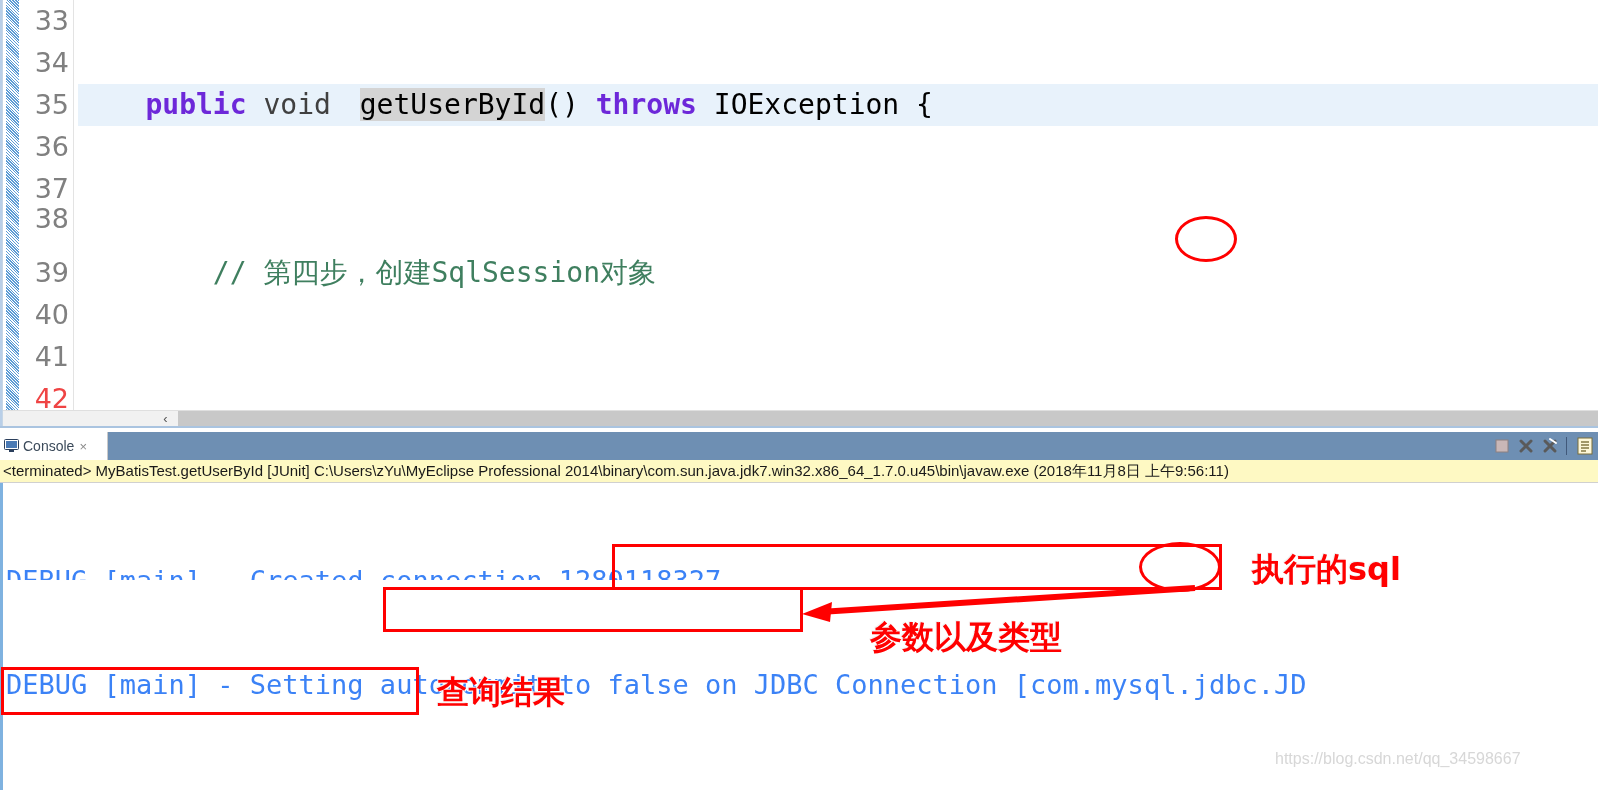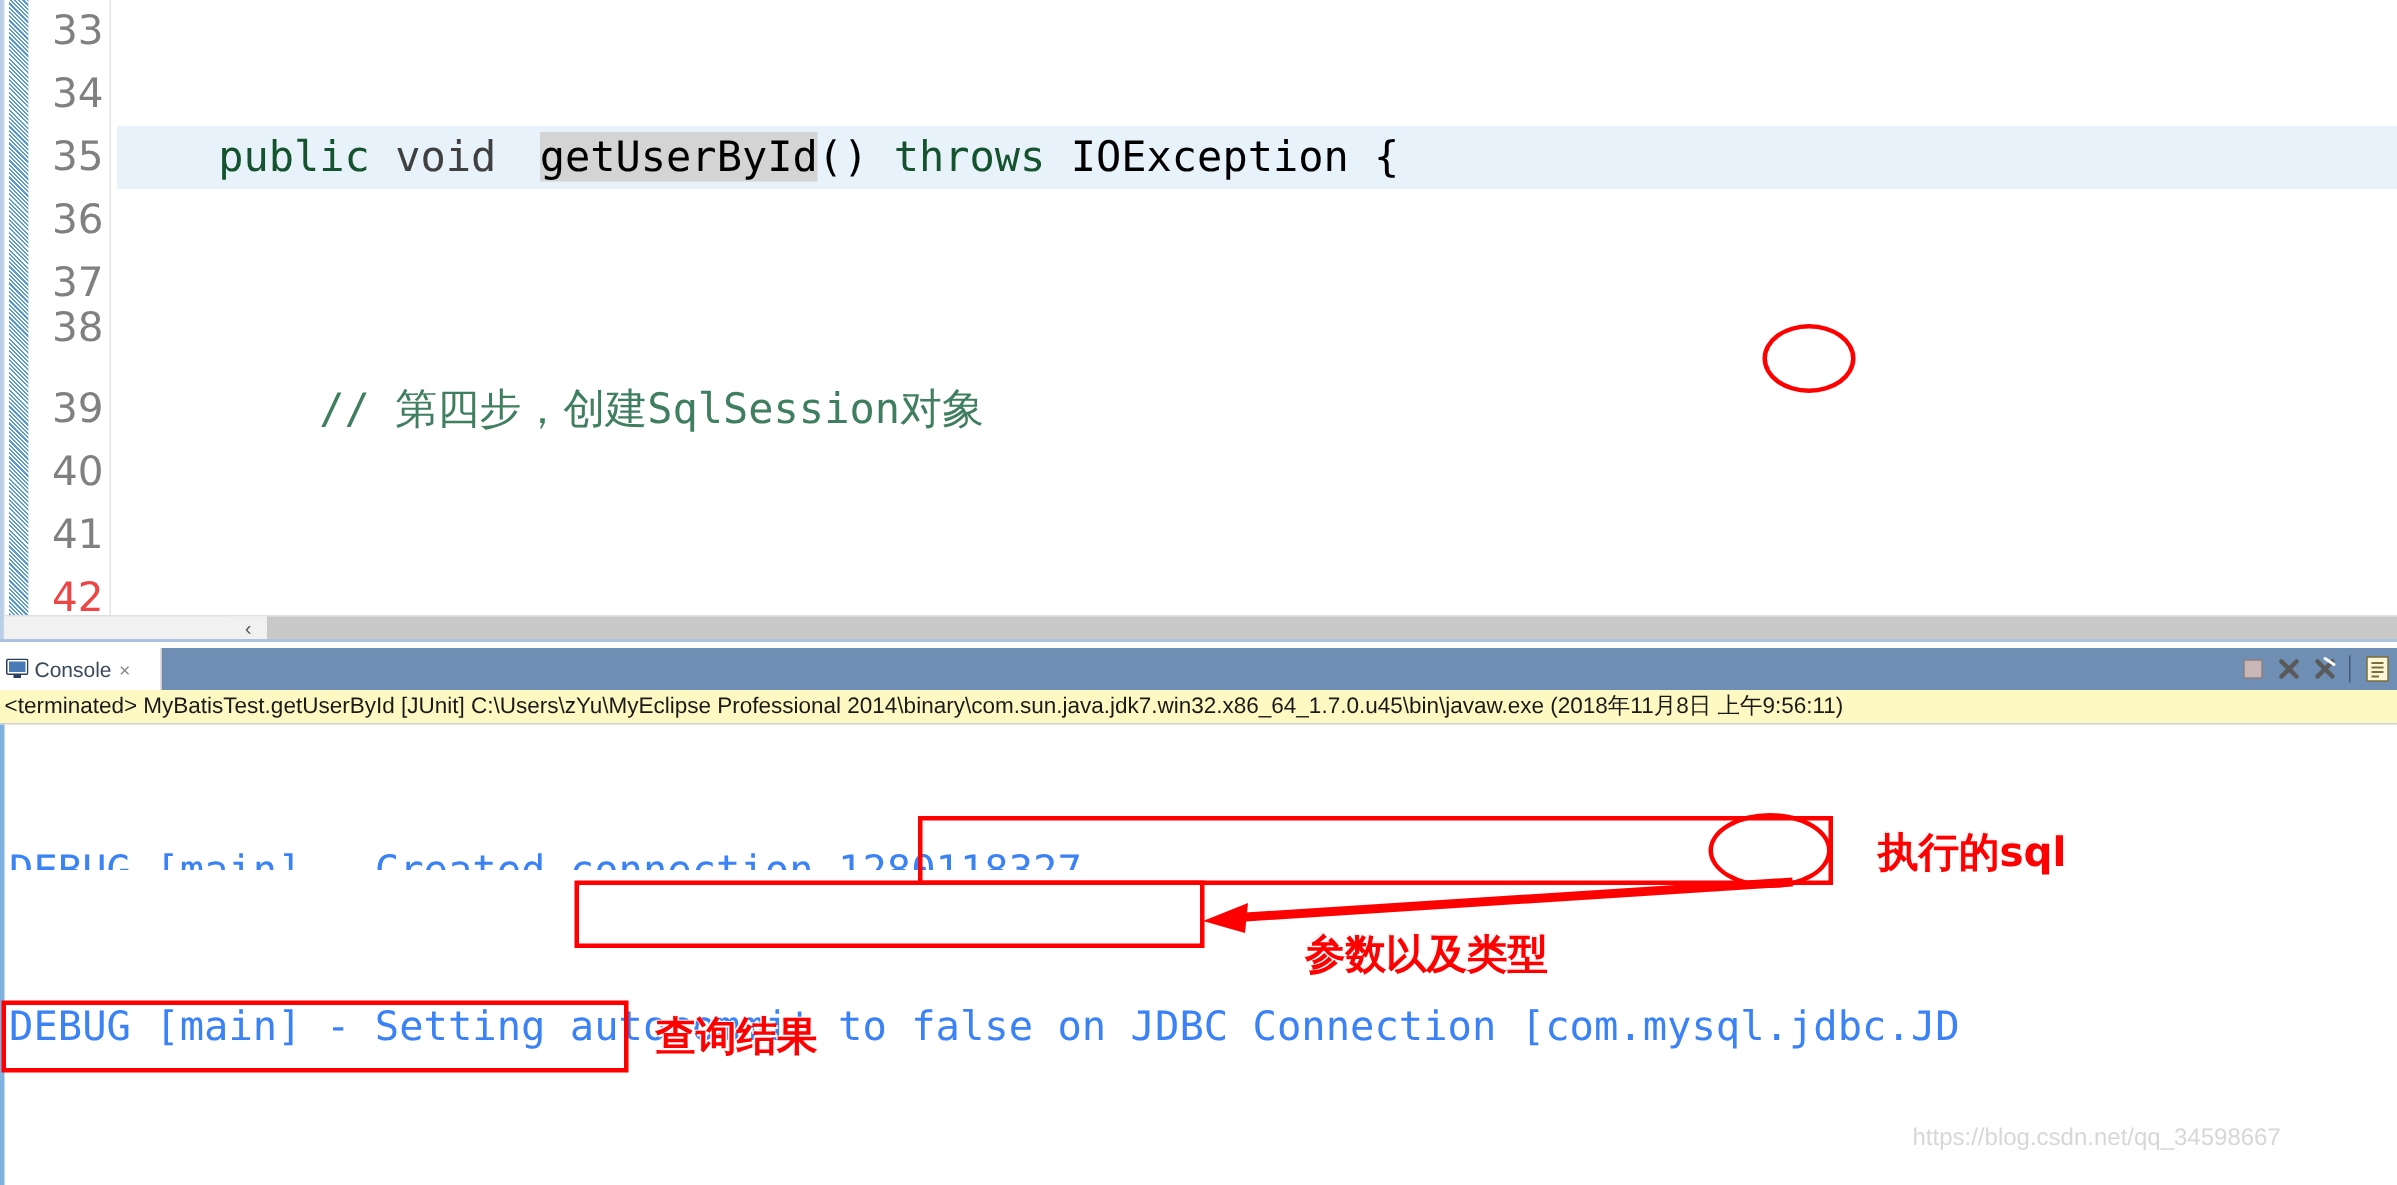--- a/index.html
+++ b/index.html
@@ -40,21 +40,21 @@
     font-size:27px;color:#808080;line-height:42px;height:42px;
   }
   #code{
     position:absolute;left:76px;top:0;right:0;height:410px;
     font-family:"DejaVu Sans Mono","Liberation Mono",monospace;
     font-size:28px;line-height:42px;white-space:pre;
     color:#000000;
   }
   .cl{height:42px;position:relative;}
   .cl.hl{background:#e8f2fb;}
-  .kw{color:#14532d;font-weight:normal;}
+  .kw{color:#6d28d9;font-weight:bold;}
   .kw2{color:#404040;font-weight:normal;}
   .cm{color:#3f7f5f;}
   .fld{color:#0000c0;}
   .mname{background:#d4d4d4;margin-left:12px;}
   .plain{color:#000000;}
 
   
   #ed-hscroll{
     position:absolute;left:1px;top:410px;right:0;height:16px;
     background:#f1f1f1;border-top:1px solid #dfdfdf;
@@ -119,21 +119,21 @@
   }
   .co-line{height:42px;}
   .co-clip{overflow:hidden;height:20px;line-height:42px;}
 
   
   .ann{position:absolute;}
   .box{border:3px solid #ff0000;box-sizing:border-box;}
   .circ{border:3px solid #ff0000;border-radius:50%;box-sizing:border-box;}
   .rtext{
     color:#ff0000;font-family:"DejaVu Sans","Liberation Sans",sans-serif;
-    font-weight:bold;font-size:27px;line-height:30px;white-space:nowrap;
+    font-weight:bold;font-size:32px;line-height:30px;white-space:nowrap;
     text-shadow:1px 1px 0 #ffffff, -1px -1px 0 #f2f2f2;
   }
   #watermark{
     position:absolute;left:1275px;top:750px;
     font-size:16px;color:#d7d7d7;font-family:"Liberation Sans",sans-serif;
     white-space:nowrap;
   }
 </style>
 </head>
 <body>

